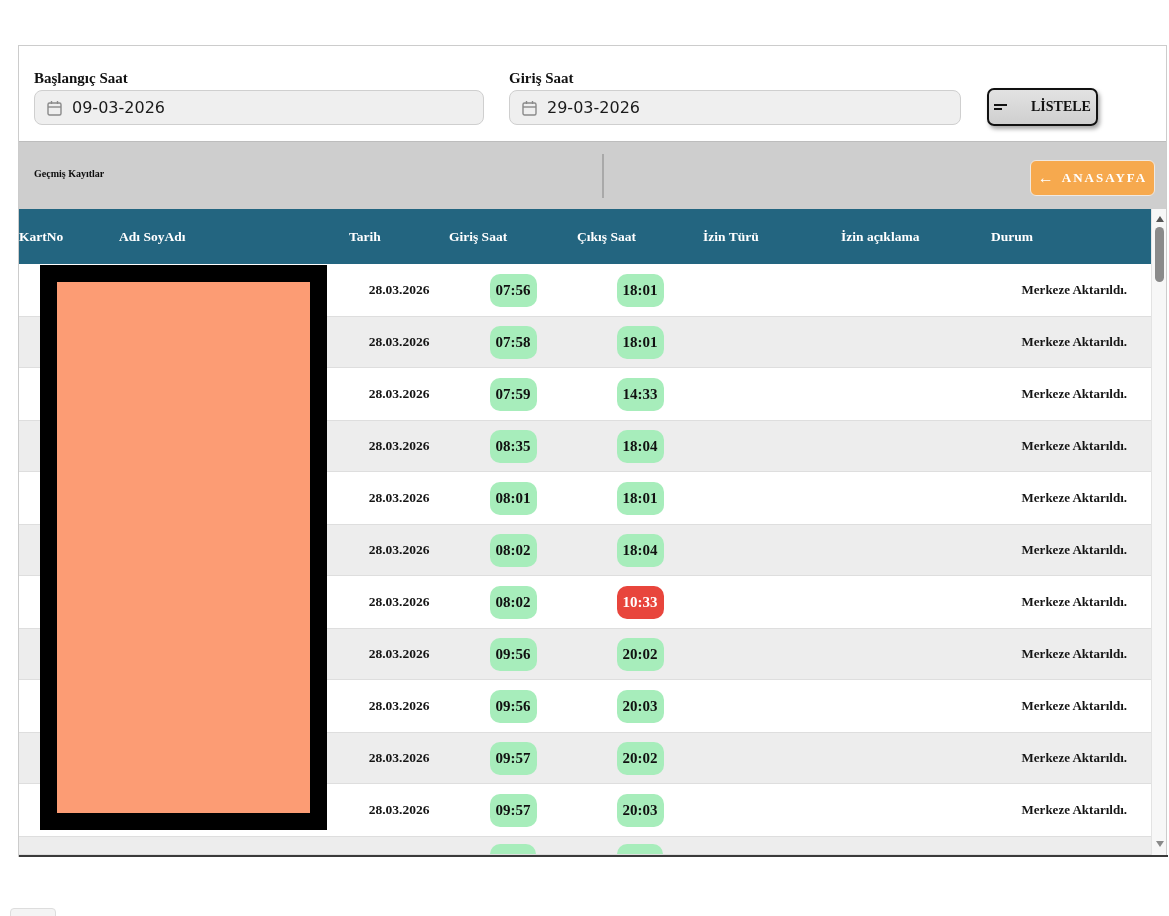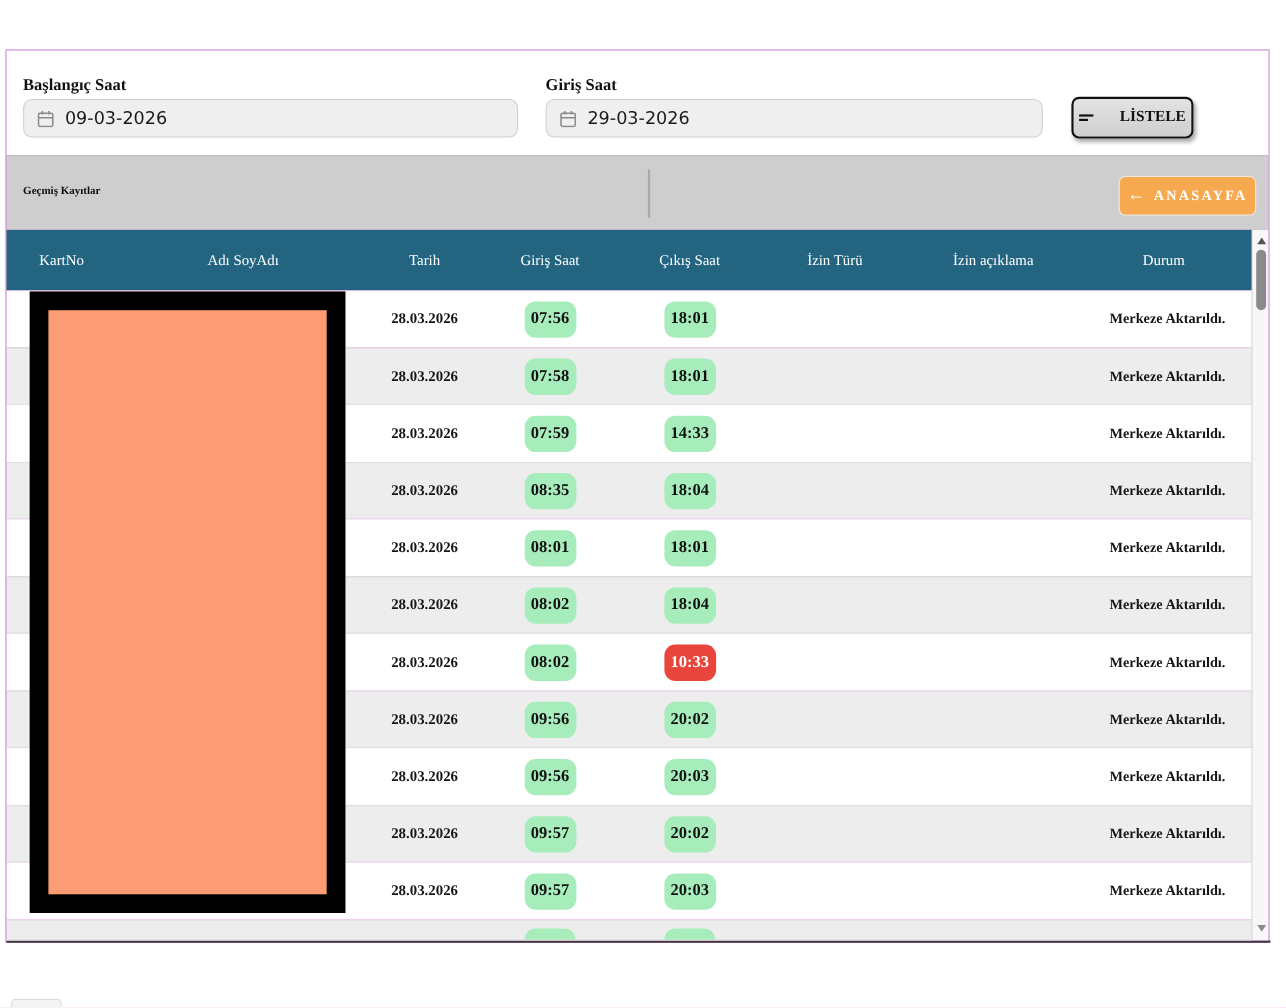--- a/index.html
+++ b/index.html
@@ -18,22 +18,22 @@
   .grid-icon { position:absolute; left:8px; top:16px; width:15px; height:15px;
                display:grid; grid-template-columns:6px 6px; grid-template-rows:6px 6px; gap:3px; }
   .grid-icon span { border:2px solid #3c3c3c; background:#fff; }
   .bookmarks { position:absolute; right:8px; top:13px; height:20px; display:flex;
                align-items:center; gap:9px; }
   .bm-divider { width:3px; height:20px; background:#55d6cc; border-radius:1px; }
   .folder-icon svg { display:block; }
   .bm-label { font-family:"DejaVu Sans", sans-serif; font-size:12.5px; color:#4a4a4a; }
 
   
-  .container { position:absolute; top:45px; left:5px; width:1149px;
-               border:1px solid #cccccc; border-bottom:none; background:#d946ef; }
+  .container { position:absolute; top:45px; left:18px; width:1149px;
+               border:1px solid #cccccc; border-bottom:none; background:#be185d; }
 
   
   .filters { position:relative; height:95px; background:#fff; }
   .f-label { position:absolute; top:24px; font-size:15px; font-weight:bold; color:#111; }
   .f-label.start { left:15px; } .f-label.end { left:490px; }
   .date-input { position:absolute; top:44px; height:35px; background:#efefef;
                 border:1px solid #cfcfcf; border-radius:8px; display:flex;
                 align-items:center; gap:10px; padding:0 12px; cursor:text; }
   .date-input.start { left:15px; width:450px; }
   .date-input.end { left:490px; width:452px; }
@@ -63,21 +63,21 @@
               color:#fff; font-size:13px; font-weight:bold; letter-spacing:2px;
               display:flex; align-items:center; justify-content:center; gap:8px;
               cursor:pointer; font-family:"Liberation Serif", serif; }
   .home-btn .arrow { font-size:16px; letter-spacing:0; font-weight:normal; }
 
   
   .table-zone { position:relative; }
   .tgrid { display:grid; grid-template-columns:100px 230px 100px 128px 126px 138px 150px 1fr;
            width:1132px; }
   .thead { background:#236580; height:55px; align-items:center; }
-  .thead .th { text-align:center; color:#fff; font-size:13.5px; font-weight:normal; }
+  .thead .th { color:#fff; font-size:13.5px; font-weight:bold; }
   .row { height:52px; align-items:center; background:#fff; }
   .row:nth-child(even) { background:#ededed; border-top:1px solid #dedede;
                          border-bottom:1px solid #dedede; }
   .row.partial { height:19px; overflow:hidden; background:#ededed;
                  border-top:1px solid #dedede; }
   .row.partial .cell { transform:translateY(7px); }
   .cell { text-align:center; font-size:13.5px; font-weight:bold; color:#151515; }
   .cell.status { text-align:right; padding-right:24px; font-size:13px; }
   .badge { display:inline-block; min-width:46px; padding:8px 6px; border-radius:10px;
            background:#a7edbb; color:#111; font-size:15px; font-weight:bold; }

